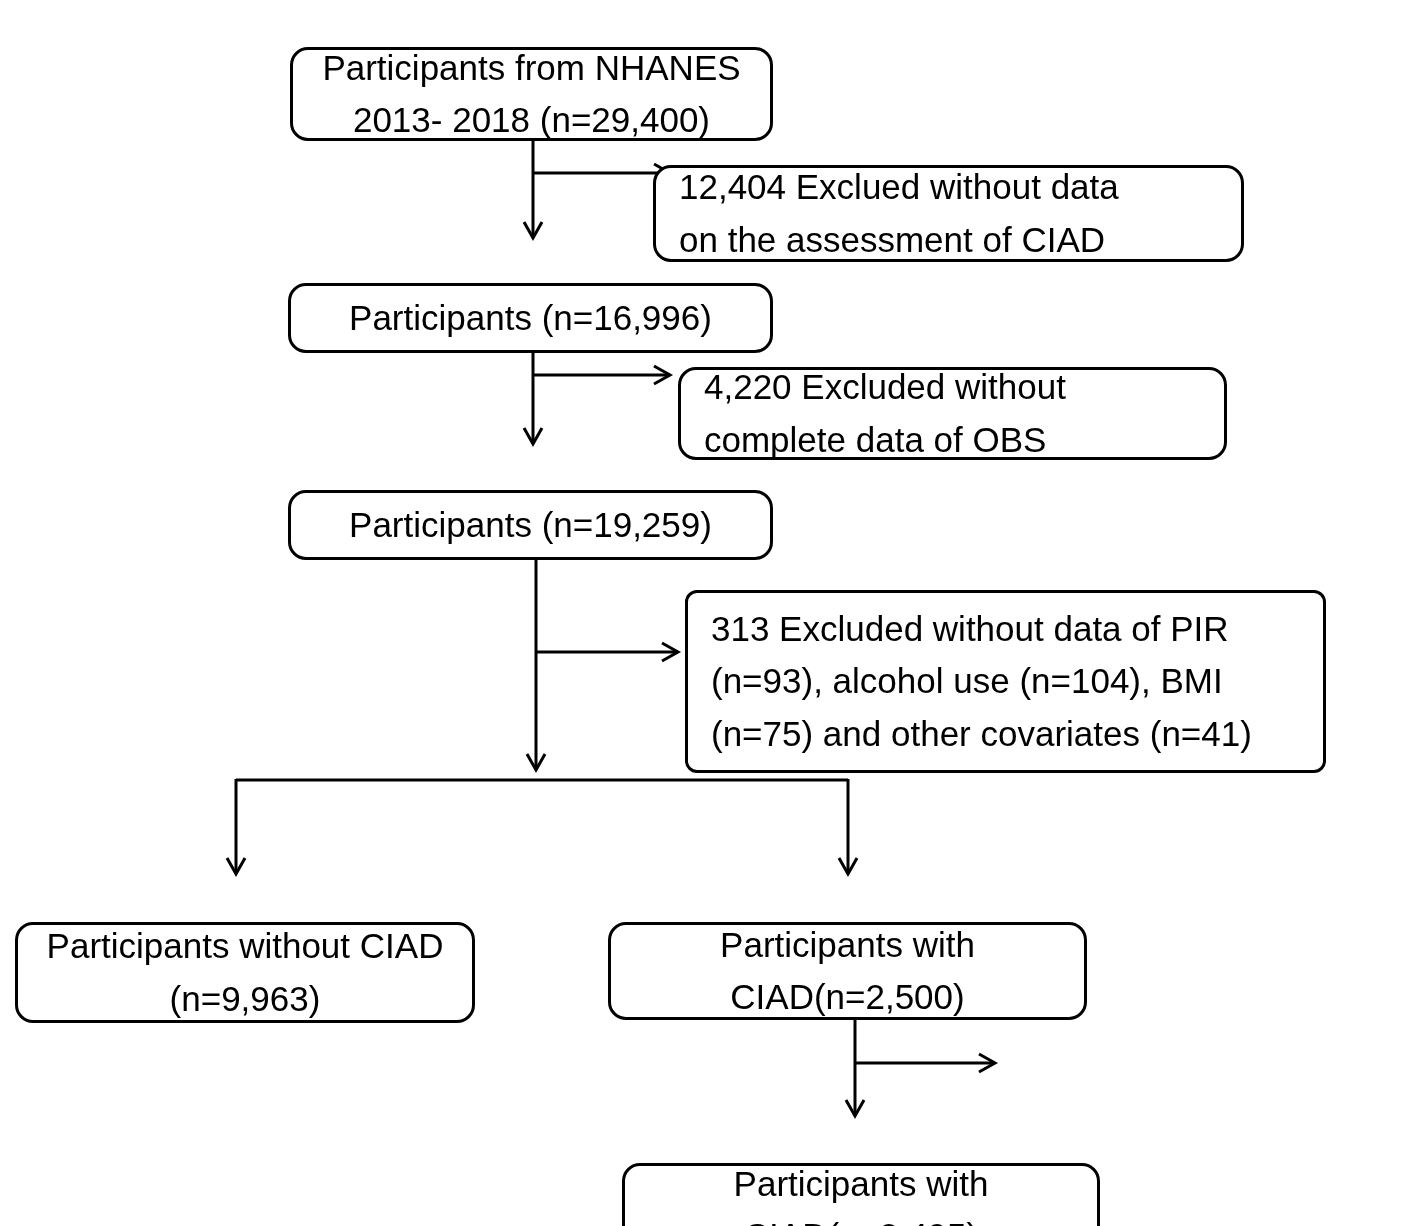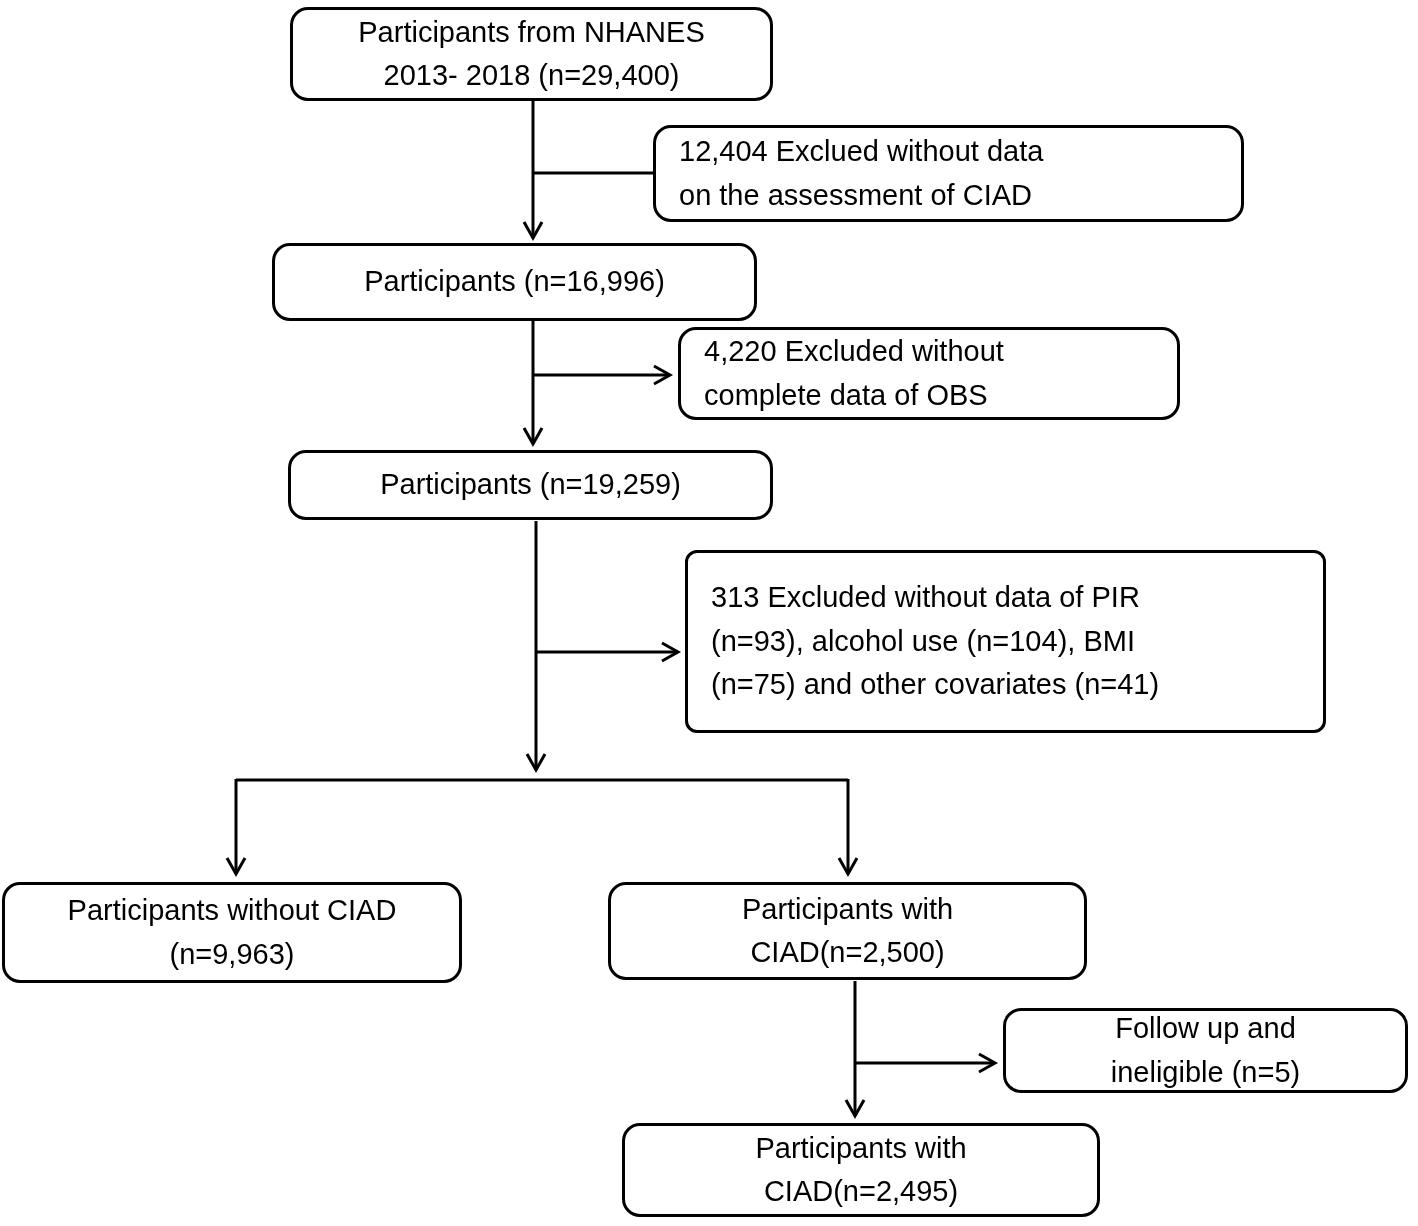--- a/index.html
+++ b/index.html
@@ -14,37 +14,38 @@
   .node{
     position:absolute;
     box-sizing:border-box;
     border:3.5px solid #000;
     border-radius:18px;
     background:#fff;
     display:flex;
     align-items:center;
     justify-content:center;
     text-align:center;
-    font-size:29px;
+    font-size:35px;
     line-height:1.5;
     white-space:pre-line;
+    margin-top:40px;
   }
   .node.left-text{
     justify-content:flex-start;
     text-align:left;
     padding-left:23px;
     padding-right:8px;
   }
   #node-nhanes      {left:290px; top:7px;    width:483px; height:94px;}
   #node-excl-ciad   {left:653px; top:125px;  width:591px; height:97px;}
-  #node-p16996      {left:272px; top:243px;  width:485px; height:78px;}
-  #node-excl-obs    {left:678px; top:327px;  width:502px; height:93px;}
+  #node-p16996      {left:288px; top:243px;  width:485px; height:70px;}
+  #node-excl-obs    {left:678px; top:327px;  width:549px; height:93px;}
   #node-p12776      {left:288px; top:450px;  width:485px; height:70px;}
   #node-excl-cov    {left:685px; top:550px;  width:641px; height:183px; border-radius:12px;}
-  #node-without-ciad{left:2px;   top:882px;  width:460px; height:101px;}
+  #node-without-ciad{left:15px;   top:882px;  width:460px; height:101px;}
   #node-with-ciad   {left:608px; top:882px;  width:479px; height:98px;}
   #node-followup    {left:1003px;top:1008px; width:405px; height:85px;}
   #node-final       {left:622px; top:1123px; width:478px; height:94px;}
   svg.arrows{position:absolute;left:0;top:0;pointer-events:none;}
 </style>
 </head>
 <body>
 
 <div id="figure">
 
@@ -83,19 +84,17 @@
   <div class="node left-text" id="node-excl-cov">313 Excluded without data of PIR
 (n=93), alcohol use (n=104), BMI
 (n=75) and other covariates (n=41)</div>
 
   <div class="node" id="node-without-ciad">Participants without CIAD
 (n=9,963)</div>
 
   <div class="node" id="node-with-ciad">Participants with
 CIAD(n=2,500)</div>
 
-  <div class="node" id="node-followup">Follow up and
-ineligible (n=5)</div>
 
   <div class="node" id="node-final">Participants with
 CIAD(n=2,495)</div>
 
 </div>
 
 </body></html>

